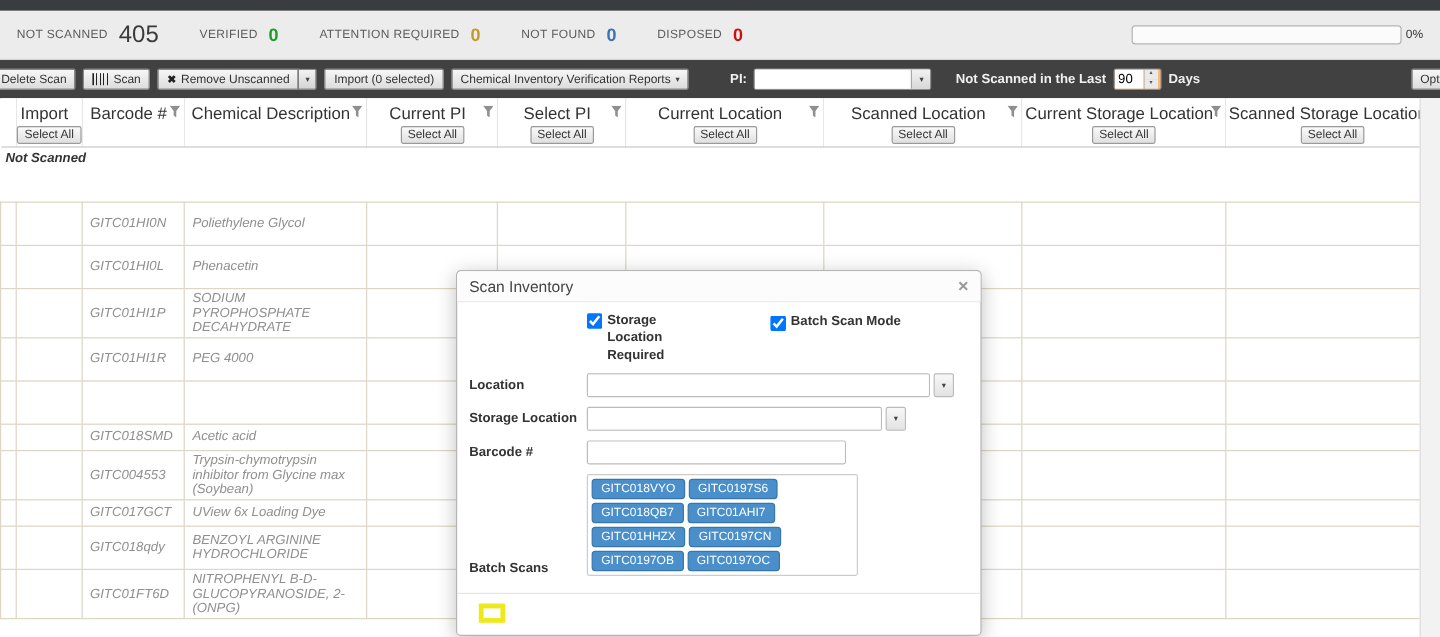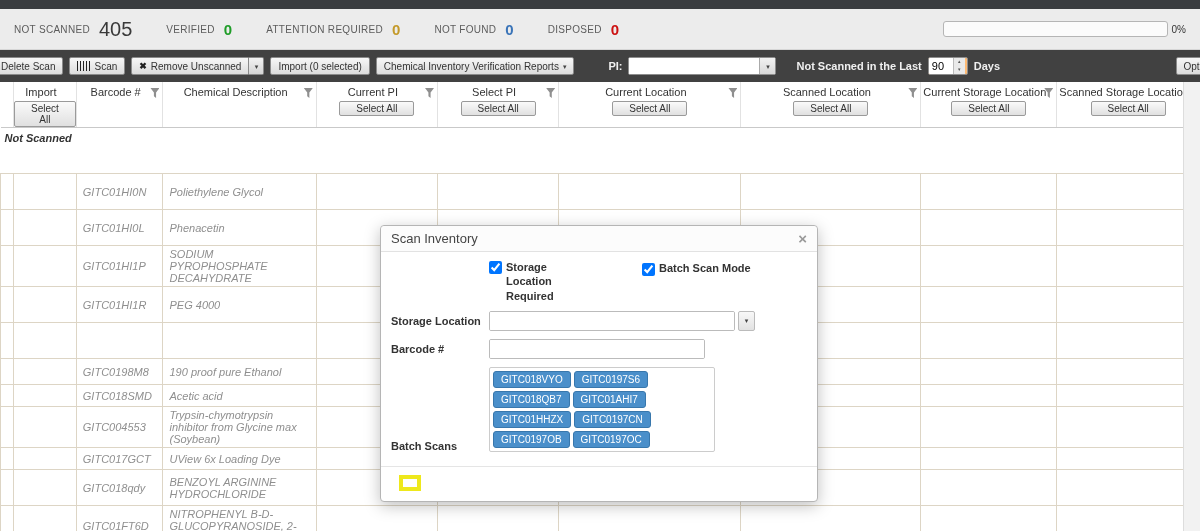--- a/index.html
+++ b/index.html
@@ -40,22 +40,22 @@
   .pi-combo .dd{width:16px;background:linear-gradient(#f2f2f2,#d8d8d8);border-left:1px solid #aaa;display:flex;align-items:center;justify-content:center;cursor:pointer}
   .daysin{display:inline-flex;height:18px;background:#fdba74;border:1px solid #8d8d8d;border-radius:2px;width:40px;overflow:hidden}
   .daysin input{width:24px;border:none;outline:none;font-size:11px;padding:0 3px}
   .spin{width:12px;display:flex;flex-direction:column;border-left:1px solid #bbb}
   .spin span{flex:1;font-size:5px;line-height:7px;text-align:center;color:#555;background:#e9e9e9;cursor:pointer}
   .optbtn{margin-left:auto;margin-right:-26px}
 
   
   .grid{position:absolute;left:0;top:82px;border-collapse:collapse;table-layout:fixed;background:#fff}
   .grid thead th{position:relative;height:40px;vertical-align:top;border-right:1px solid #e2e2e2;border-bottom:1px solid #c9c9c9;font-weight:normal;padding-top:4px;background:#fff}
-  .hlabel{font-size:11px;color:#333;display:block;text-align:center;white-space:nowrap;overflow:hidden;padding:0 10px 0 2px}
-  .selall{display:block;margin:3px auto 0;font-size:10px;padding:1px 16px;background:linear-gradient(#fafafa,#e0e0e0);border:1px solid #9a9a9a;border-radius:2px;color:#333;cursor:pointer}
+  .hlabel{font-size:14px;color:#333;display:block;text-align:center;white-space:nowrap;overflow:hidden;padding:0 10px 0 2px}
+  .selall{display:block;margin:3px auto 0;font-size:10px;padding:1px 5px;background:linear-gradient(#fafafa,#e0e0e0);border:1px solid #9a9a9a;border-radius:2px;color:#333;cursor:pointer}
   .funnel{position:absolute;right:3px;top:6px;width:9px;height:10px;background:#8f8f8f;clip-path:polygon(0 0,100% 0,62% 45%,62% 100%,38% 82%,38% 45%)}
   .grid tbody td{border:1px solid #ddd5c5;font-size:11px;font-style:italic;color:#8f8f8f;padding:2px 6px;vertical-align:middle;overflow:hidden}
   .grid tr.group td{border:none;font-weight:bold;color:#333;padding:3px 4px;background:#fff}
   .grid tr.plain td{border:none;background:#fff}
 
   
   .vscroll{position:absolute;right:0;top:82px;width:17px;height:449px;background:#f2f2f2;border-left:1px solid #ddd}
 
   
   .modal{position:absolute;left:380px;top:225px;width:438px;background:#fff;border:1px solid #b5b5b5;border-radius:4px;box-shadow:0 4px 16px rgba(0,0,0,.25);z-index:10}
@@ -280,32 +280,20 @@
           <td></td>
           <td></td>
           <td></td>
         <td></td>
           <td></td>
           <td></td>
           <td></td>
           <td></td>
           <td></td>
       </tr>
-      <tr style="height:26px">
-        <td></td>
-          <td></td>
-        <td>GITC0198M8</td>
-        <td>190 proof pure Ethanol</td>
-        <td></td>
-          <td></td>
-          <td></td>
-          <td></td>
-          <td></td>
-          <td></td>
-      </tr>
       <tr style="height:22px">
         <td></td>
           <td></td>
         <td>GITC018SMD</td>
         <td>Acetic acid</td>
         <td></td>
           <td></td>
           <td></td>
           <td></td>
           <td></td>
@@ -375,20 +363,29 @@
           <input type="checkbox" checked="" style="">
           <span>Storage Location Required</span>
         </label>
         <label class="cb cb2">
           <input type="checkbox" checked="" style="">
           <span>Batch Scan Mode</span>
         </label>
       </div>
 
 
+      <div class="frow">
+        <label>Location</label>
+        <span class="combo w-loc">
+          <input style="">
+        </span>
+        <span class="ddbtn">
+          <span>▾</span>
+        </span>
+      </div>
 
       <div class="frow">
         <label>Storage Location</label>
         <span class="combo w-sto">
           <input style="">
         </span>
         <span class="ddbtn">
           <span>▾</span>
         </span>
       </div>

